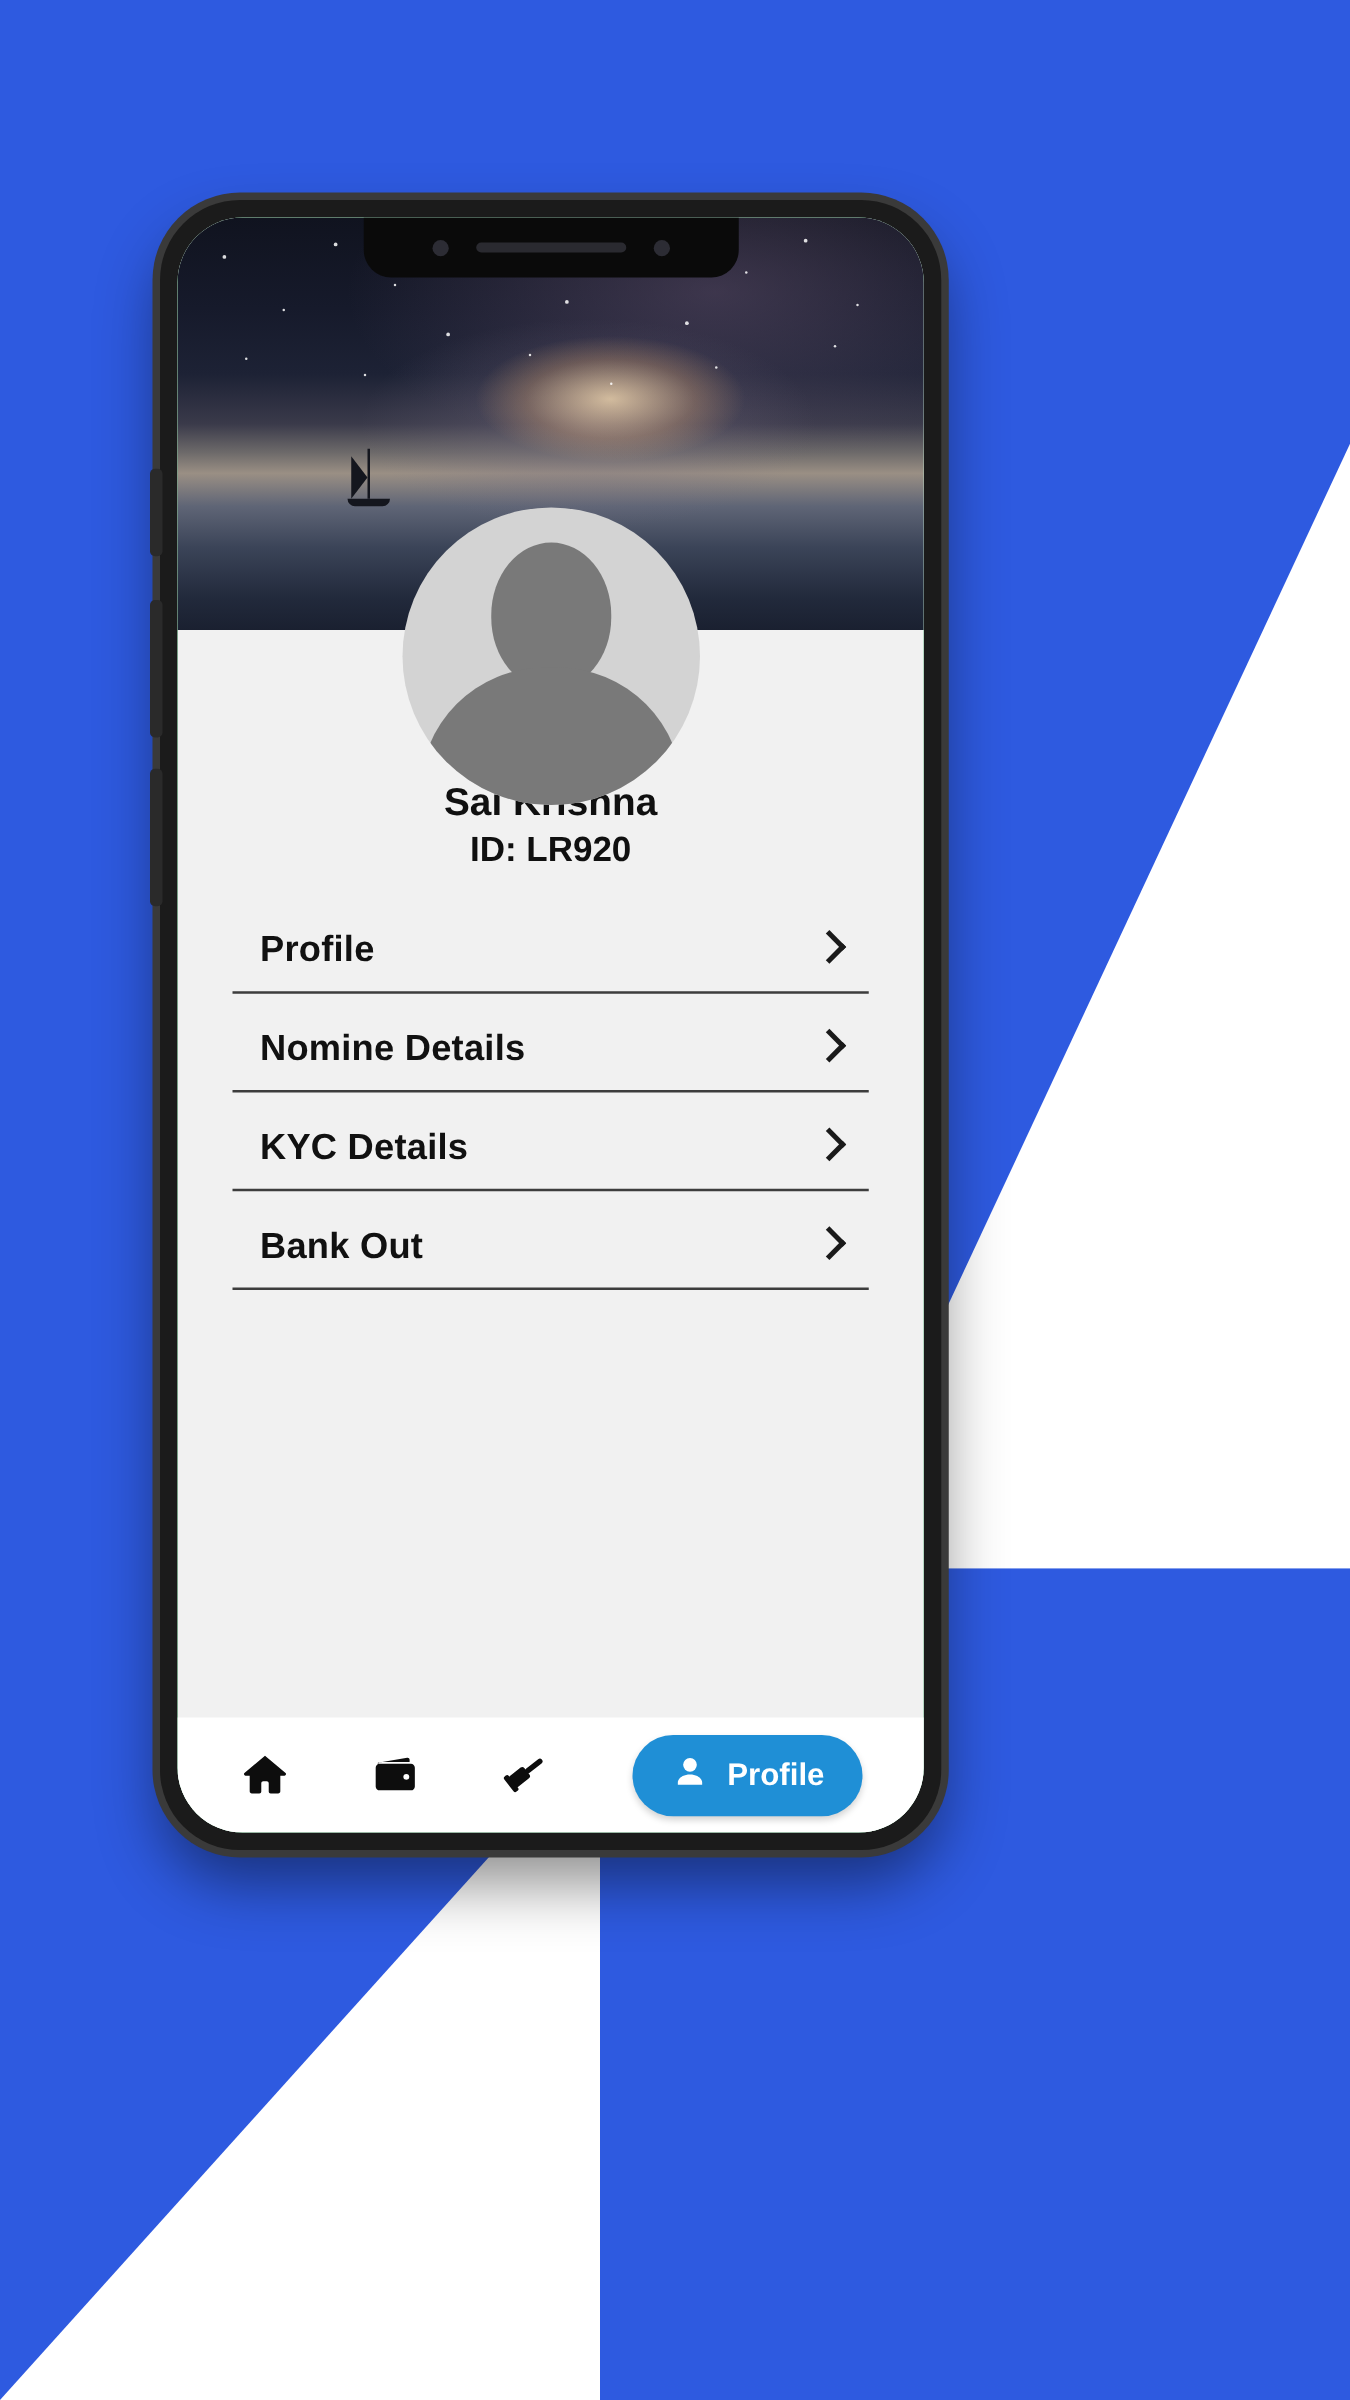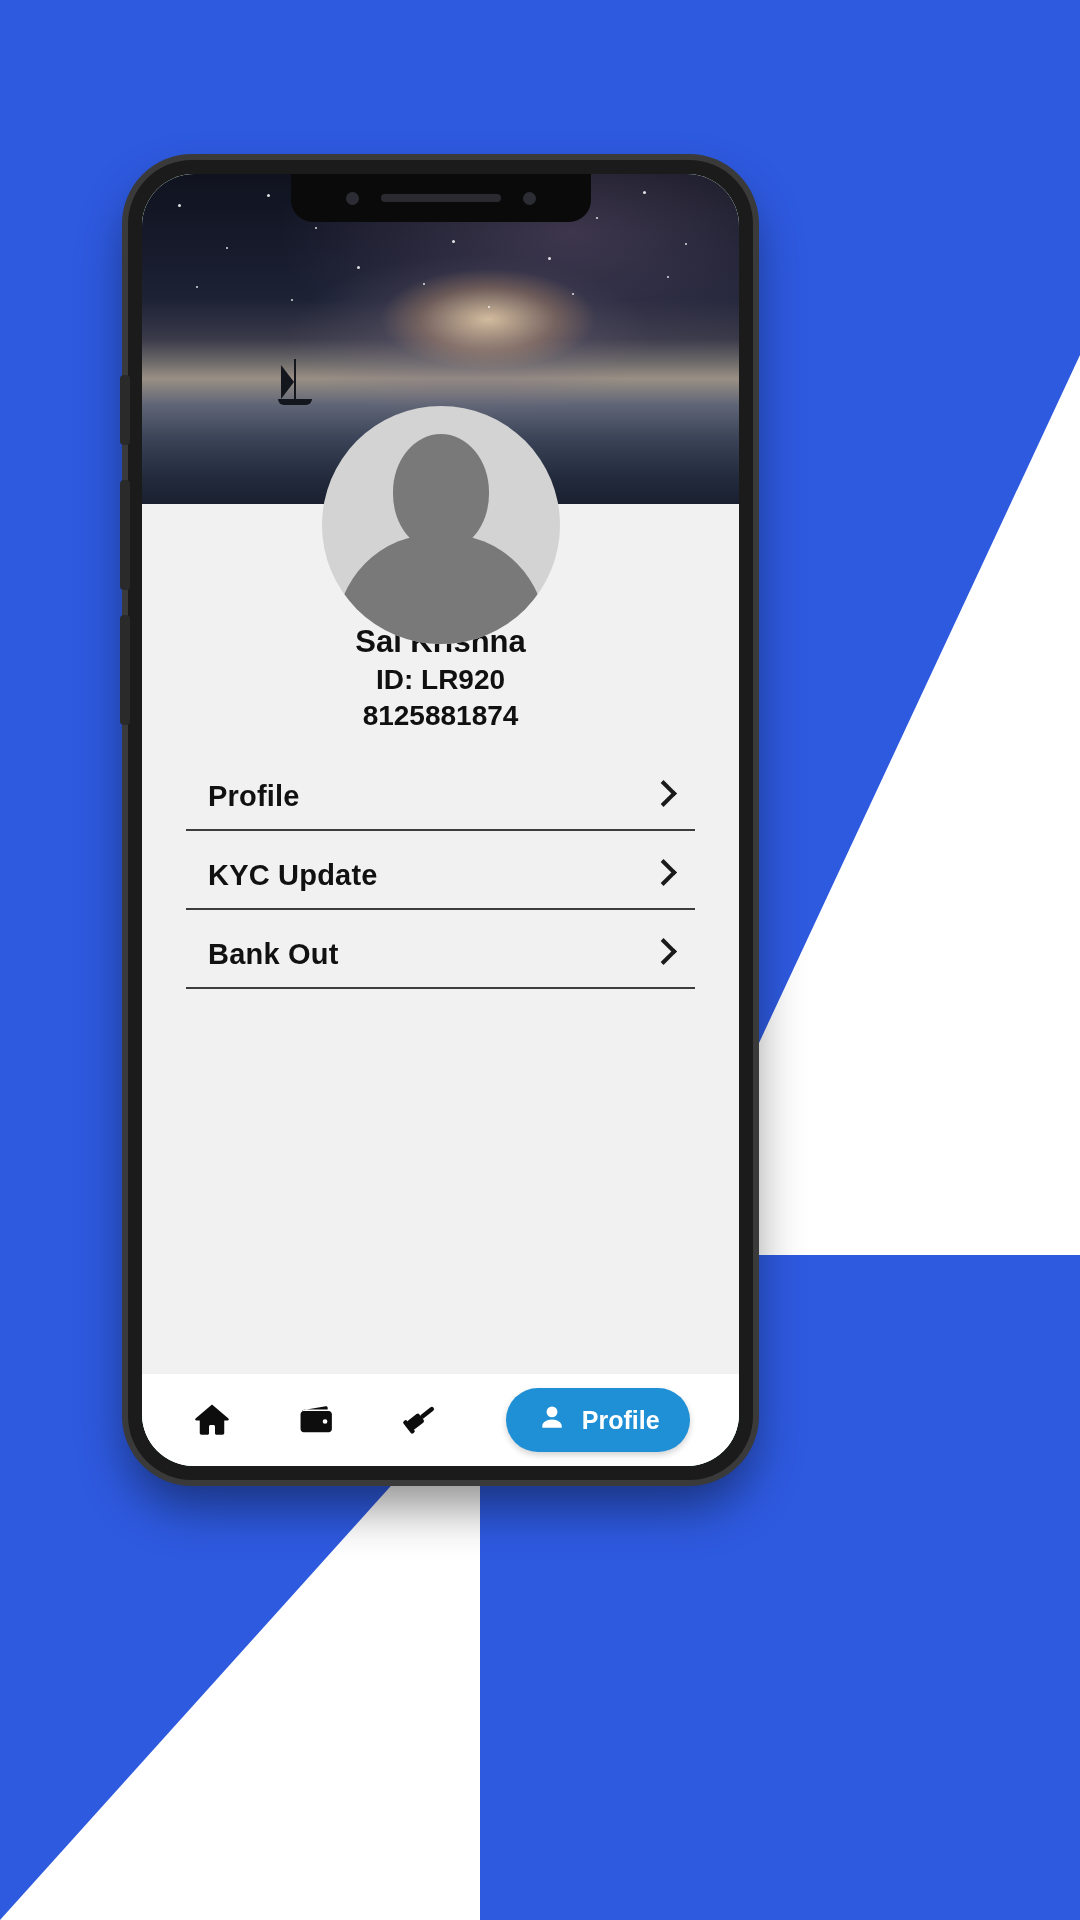--- a/index.html
+++ b/index.html
@@ -176,34 +176,37 @@
       </div>
 
       <div class="avatar-wrap">
         <span class="av-head"></span>
         <span class="av-body"></span>
       </div>
 
       <div class="identity">
         <div class="id-name">Sai Krishna</div>
         <div class="id-line">ID:  LR920</div>
-        <div class="id-line">8125881874</div>
       </div>
 
       <div class="menu">
 
         <div class="menu-item">
           <span class="menu-label">Profile</span>
           <span class="chev"></span>
         </div>
 
-
-
-        <div class="menu-item">
-          <span class="menu-label">KYC Update</span>
+        <div class="menu-item">
+          <span class="menu-label">Nomine Details</span>
+          <span class="chev"></span>
+        </div>
+
+
+        <div class="menu-item">
+          <span class="menu-label">KYC Details</span>
           <span class="chev"></span>
         </div>
 
 
         <div class="menu-item">
           <span class="menu-label">Bank Out</span>
           <span class="chev"></span>
         </div>
 
       </div>

